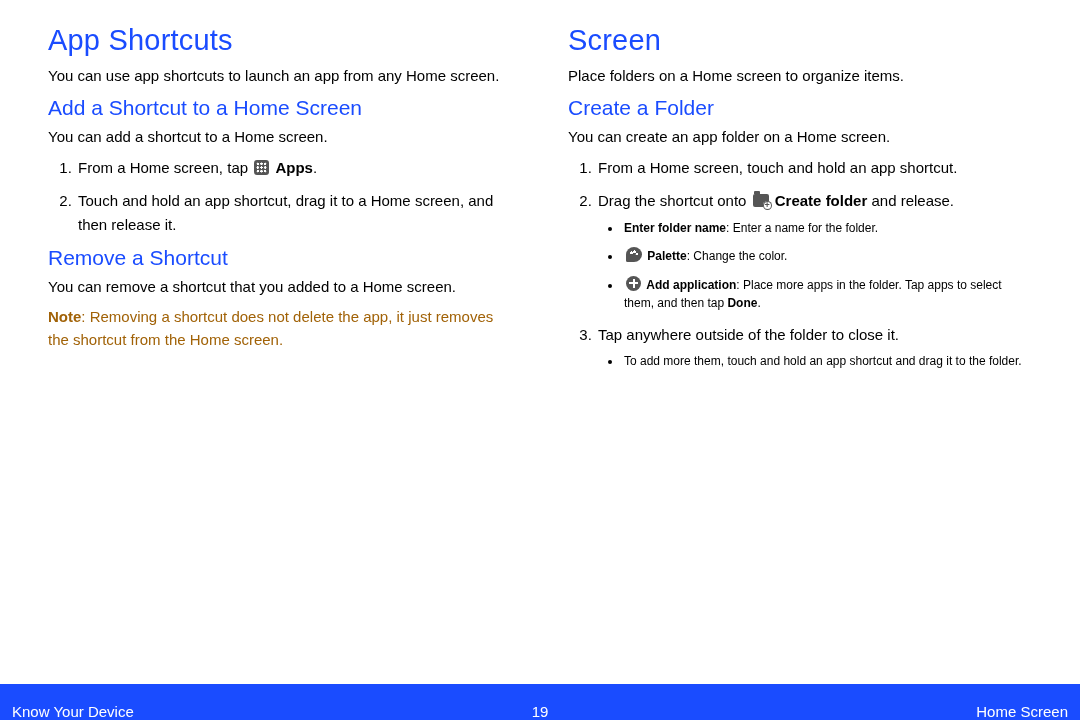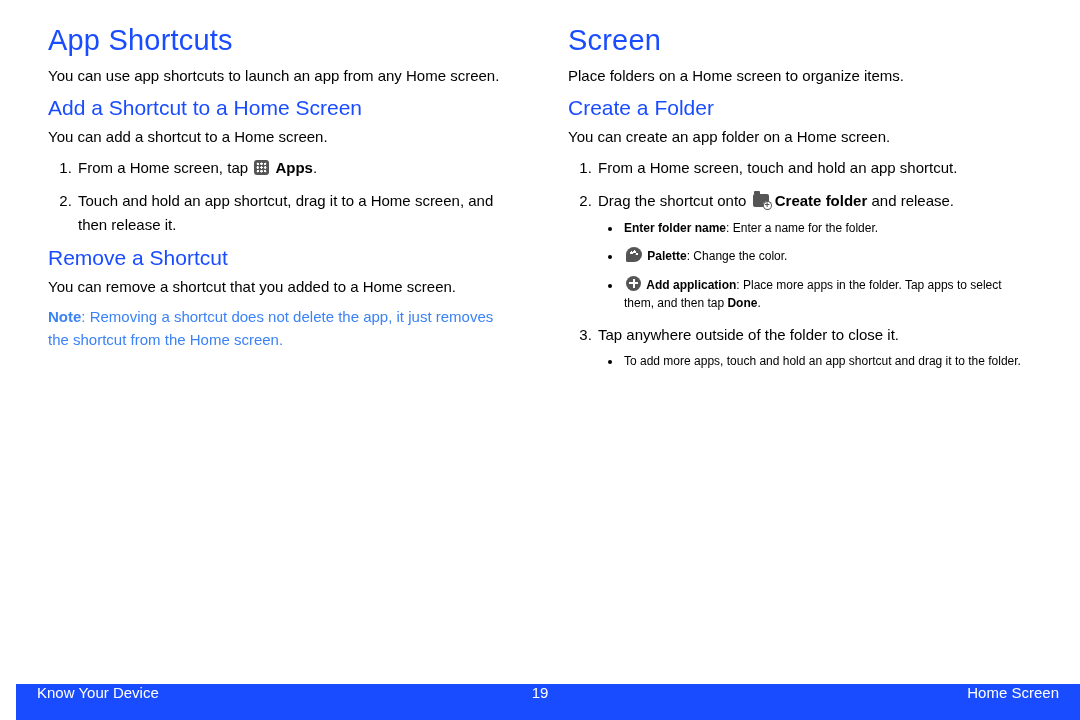--- a/index.html
+++ b/index.html
@@ -40,21 +40,21 @@
   ol > li { margin-bottom: 10px; padding-left: 2px; }
   ul.bullets {
     list-style: disc;
     padding-left: 24px;
     font-size: 12px;
     line-height: 1.55;
     margin-top: 6px;
   }
   ul.bullets > li { margin-bottom: 10px; padding-left: 2px; }
   .note {
-    color: #3b82f6;
+    color: #a16207;
     font-size: 15px;
     line-height: 1.5;
     margin-top: 8px;
   }
   .note b { font-weight: 700; }
   b { font-weight: 700; }
   .icon {
     display: inline-block;
     vertical-align: -2px;
     width: 15px;
@@ -120,25 +120,24 @@
     content:""; position:absolute; left:6.5px; top:3px; width:2px; height:9px; background:#fff;
   }
   .icon.plus-circle::after{
     content:""; position:absolute; top:6.5px; left:3px; height:2px; width:9px; background:#fff;
   }
   footer {
     flex: 0 0 36px;
     background: #1a4cff;
     color: #fff;
     display: flex;
-    align-items: flex-start;
+    align-items: flex-end;
     justify-content: space-between;
-    padding: 0 21px;
-    font-size: 15px;
-    margin-left: 16px;
+    padding: 0 12px;
+    font-size: 15px;
   }
   footer .center { position:absolute; left:50%; transform:translateX(-50%); }
 </style>
 </head>
 <body>
 
 <div class="page">
 
   <div class="col">
     <h1>App Shortcuts</h1>
@@ -183,21 +182,21 @@
           </li>
           <li>
             <span class="icon plus-circle"></span>
             <b>Add application</b><span>: Place more apps in the folder. Tap apps to select them, and then tap </span><b>Done</b><span>.</span>
           </li>
         </ul>
       </li>
       <li>
         <span>Tap anywhere outside of the folder to close it.</span>
         <ul class="bullets">
-          <li>To add more apps, touch and hold an app shortcut and drag it to the folder.</li>
+          <li>To add more them, touch and hold an app shortcut and drag it to the folder.</li>
         </ul>
       </li>
     </ol>
   </div>
 </div>
 
 <footer>
   <span>Know Your Device</span>
   <span class="center">19</span>
   <span>Home Screen</span>

